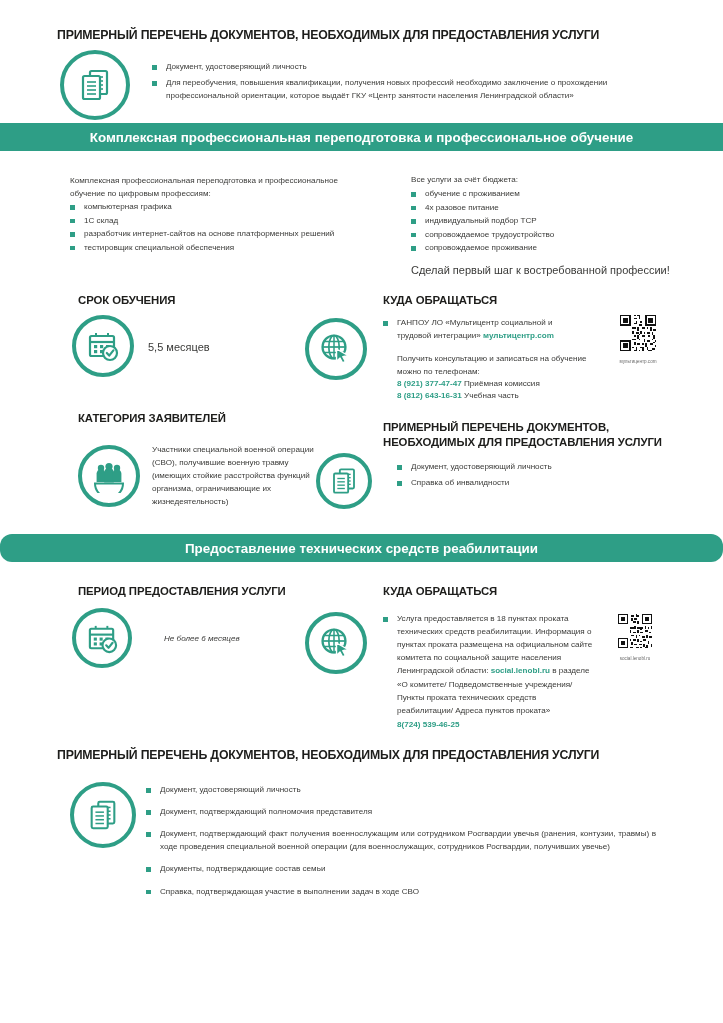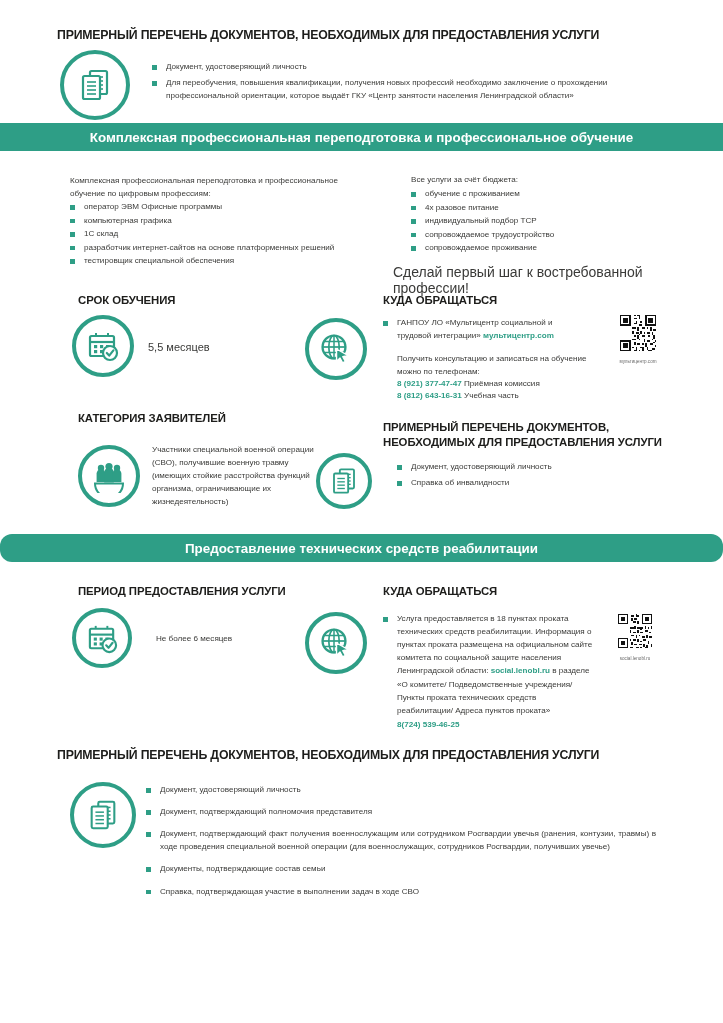--- a/index.html
+++ b/index.html
@@ -125,38 +125,37 @@
     <li>Для переобучения, повышения квалификации, получения новых профессий необходимо заключение о прохождении профессиональной ориентации, которое выдаёт ГКУ «Центр занятости населения Ленинградской области»</li>
   </ul>
 
   <div class="band abs" style="left:0; top:123px; height:28px;">
     <span>Комплексная профессиональная переподготовка и профессиональное обучение</span>
   </div>
 
   <div class="abs" style="left:70px; top:174px; width:300px; font-size:8.1px; line-height:1.62; color:#3a3a38;">Комплексная профессиональная переподготовка и профессиональное обучение по цифровым профессиям:</div>
 
   <ul class="blist tight abs" style="left:70px; top:200px; width:310px;">
-    <li>оператор ЭВМ Офисные программы</li>
     <li>компьютерная графика</li>
     <li>1С склад</li>
     <li>разработчик интернет-сайтов на основе платформенных решений</li>
     <li>тестировщик специальной обеспечения</li>
   </ul>
 
   <div class="abs" style="left:411px; top:173px; width:260px; font-size:8.1px; line-height:1.62; color:#3a3a38;">Все услуги за счёт бюджета:</div>
 
   <ul class="blist tight abs" style="left:411px; top:187px; width:260px;">
     <li>обучение с проживанием</li>
     <li>4х разовое питание</li>
     <li>индивидуальный подбор ТСР</li>
     <li>сопровождаемое трудоустройство</li>
     <li>сопровождаемое проживание</li>
   </ul>
 
-  <div class="abs" style="left:393px; top:264px; width:280px; font-size:14px; color:#3a3a38;">Сделай первый шаг к востребованной профессии!</div>
+  <div class="abs" style="left:411px; top:264px; width:280px; font-size:11px; color:#3a3a38;">Сделай первый шаг к востребованной профессии!</div>
 
   <div class="abs sub-title" style="left:78px; top:294px;">СРОК ОБУЧЕНИЯ</div>
 
   <div class="abs" style="left:72px; top:315px;">
     <div class="circ" style="width:62px;height:62px;">
       <svg width="34" height="34" viewBox="0 0 34 34" aria-hidden="true">
         <line x1="10" y1="4" x2="10" y2="9" stroke="#2e9e86" stroke-width="2"></line>
         <line x1="22" y1="4" x2="22" y2="9" stroke="#2e9e86" stroke-width="2"></line>
         <rect x="4" y="7" width="24" height="20" rx="1.5" fill="#fff" stroke="#2e9e86" stroke-width="2.2"></rect>
         <line x1="4" y1="13" x2="28" y2="13" stroke="#2e9e86" stroke-width="2.2"></line>
@@ -340,21 +339,21 @@
         <rect x="14" y="16" width="3.2" height="3.2" fill="#2e9e86"></rect>
         <rect x="20" y="16" width="3.2" height="3.2" fill="#2e9e86"></rect>
         <rect x="8" y="21" width="3.2" height="3.2" fill="#2e9e86"></rect>
         <rect x="14" y="21" width="3.2" height="3.2" fill="#2e9e86"></rect>
         <circle cx="24" cy="24" r="7" fill="#fff" stroke="#2e9e86" stroke-width="2.2"></circle>
         <polyline points="20.8,24 23.2,26.6 27.4,21.4" fill="none" stroke="#2e9e86" stroke-width="2.2" stroke-linecap="round" stroke-linejoin="round"></polyline>
       </svg>
     </div>
   </div>
 
-  <div class="abs" style="left:156px; top:634px; font-size:8.1px; color:#3a3a38;">Не более 6 месяцев</div>
+  <div class="abs" style="left:164px; top:634px; font-size:8.1px; color:#3a3a38;font-style:italic;">Не более 6 месяцев</div>
 
   <div class="abs sub-title" style="left:383px; top:585px;">КУДА ОБРАЩАТЬСЯ</div>
 
   <div class="abs" style="left:305px; top:612px;">
     <div class="circ" style="width:62px;height:62px;">
       <svg width="34" height="34" viewBox="0 0 34 34" aria-hidden="true">
         <circle cx="15" cy="15" r="11.5" fill="#fff" stroke="#2e9e86" stroke-width="2.2"></circle>
         <ellipse cx="15" cy="15" rx="5.2" ry="11.5" fill="none" stroke="#2e9e86" stroke-width="1.7"></ellipse>
         <line x1="3.5" y1="15" x2="26.5" y2="15" stroke="#2e9e86" stroke-width="1.7"></line>
         <line x1="5.5" y1="9.5" x2="24.5" y2="9.5" stroke="#2e9e86" stroke-width="1.5"></line>

